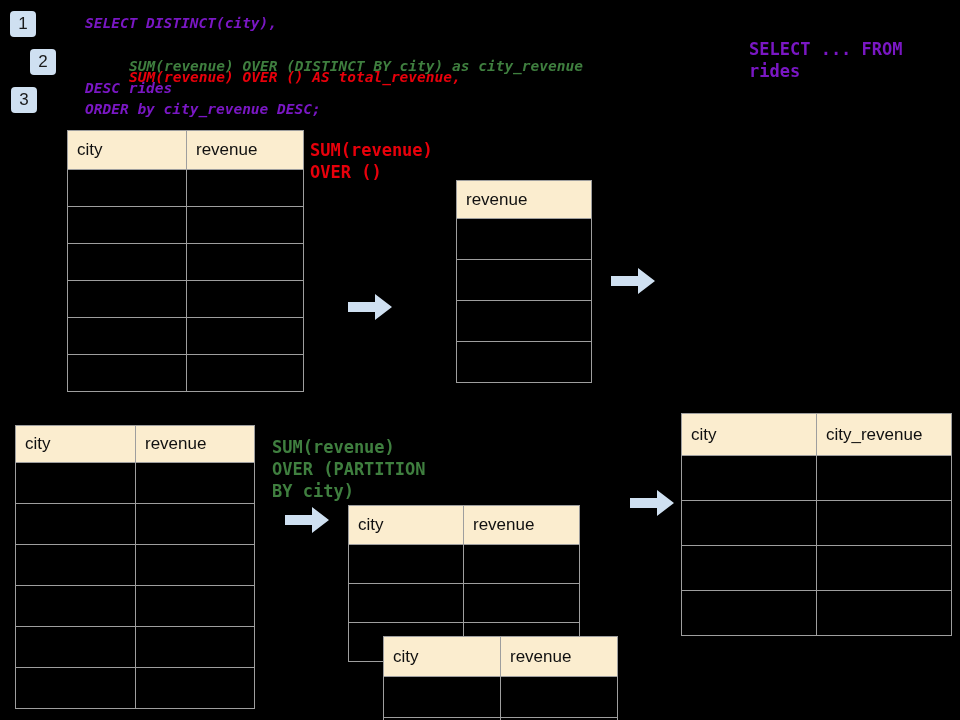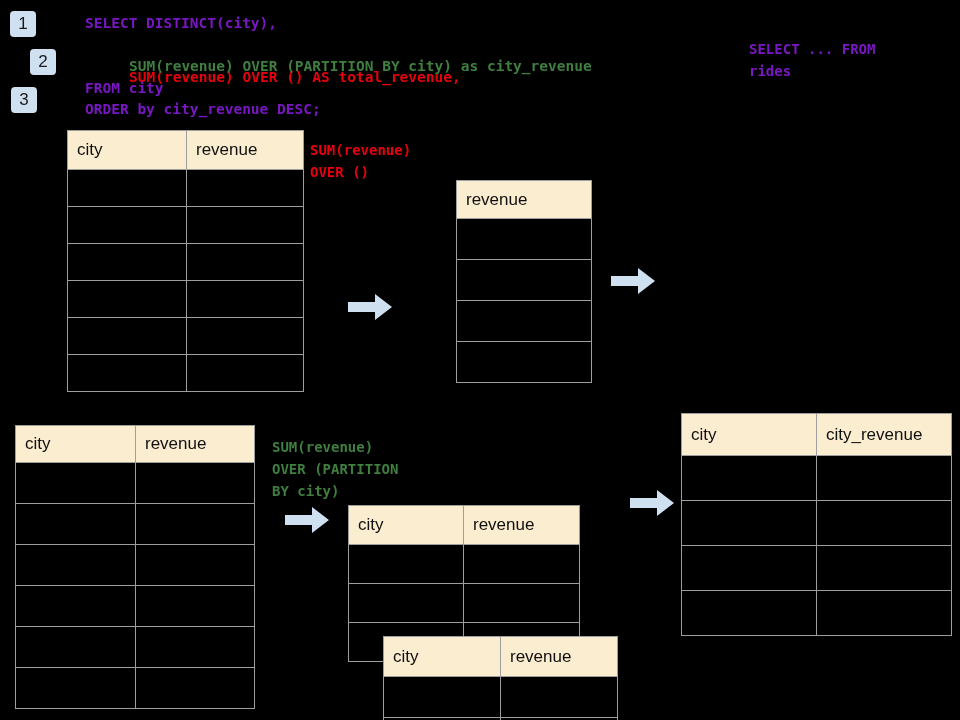--- a/index.html
+++ b/index.html
@@ -32,30 +32,31 @@
 
   
   .sql {
     position: absolute;
     font-family: "DejaVu Sans Mono", monospace;
     font-size: 14.5px;
     font-weight: bold;
     letter-spacing: 0px;
     white-space: pre;
     line-height: 21.5px;
+    font-style: italic;
   }
   .c-purple { color: #7a17c4; }
   .c-red    { color: #e8000b; }
   .c-green  { color: #3f7f3f; }
 
   
   .annot {
     position: absolute;
     font-family: "DejaVu Sans Mono", monospace;
-    font-size: 14px;
+    font-size: 17px;
     font-weight: bold;
     white-space: pre;
     line-height: 22px;
   }
 
   
   .tbl {
     position: absolute;
     border-collapse: collapse;
     table-layout: fixed;
@@ -90,22 +91,22 @@
 
 <div id="canvas">
   <div id="badges-layer">
       <div class="badge" style="left: 10px; top: 11px;">1</div>
       <div class="badge" style="left: 30px; top: 49px;">2</div>
       <div class="badge" style="left: 11px; top: 87px;">3</div>
     </div>
   <div id="sql-layer">
       <div class="sql c-purple" style="left: 85px; top: 13px;">SELECT DISTINCT(city),</div>
       <div class="sql c-red" style="left: 129px; top: 34.5px; margin-top: 32px;">SUM(revenue) OVER () AS total_revenue,</div>
-      <div class="sql c-green" style="left: 129px; top: 56px;">SUM(revenue) OVER (PARTITION BY city) as city_revenue</div>
-      <div class="sql c-purple" style="left: 85px; top: 77.5px;">FROM city</div>
+      <div class="sql c-green" style="left: 129px; top: 56px;">SUM(revenue) OVER (DISTINCT BY city) as city_revenue</div>
+      <div class="sql c-purple" style="left: 85px; top: 77.5px;">DESC rides</div>
       <div class="sql c-purple" style="left: 85px; top: 99px;">ORDER by city_revenue DESC;</div>
     </div>
   <div id="annotations-layer">
       <div class="annot c-purple" style="left: 749px; top: 38px;">SELECT ... FROM
 rides</div>
       <div class="annot c-red" style="left: 310px; top: 139px;">SUM(revenue)
 OVER ()</div>
       <div class="annot c-green" style="left: 272px; top: 436px;">SUM(revenue)
 OVER (PARTITION
 BY city)</div>

